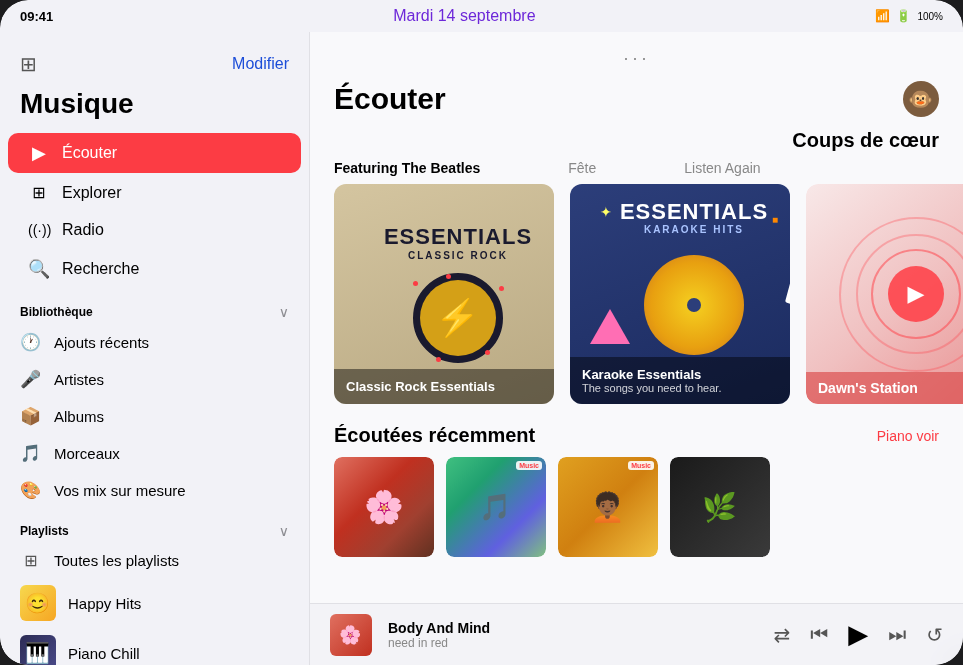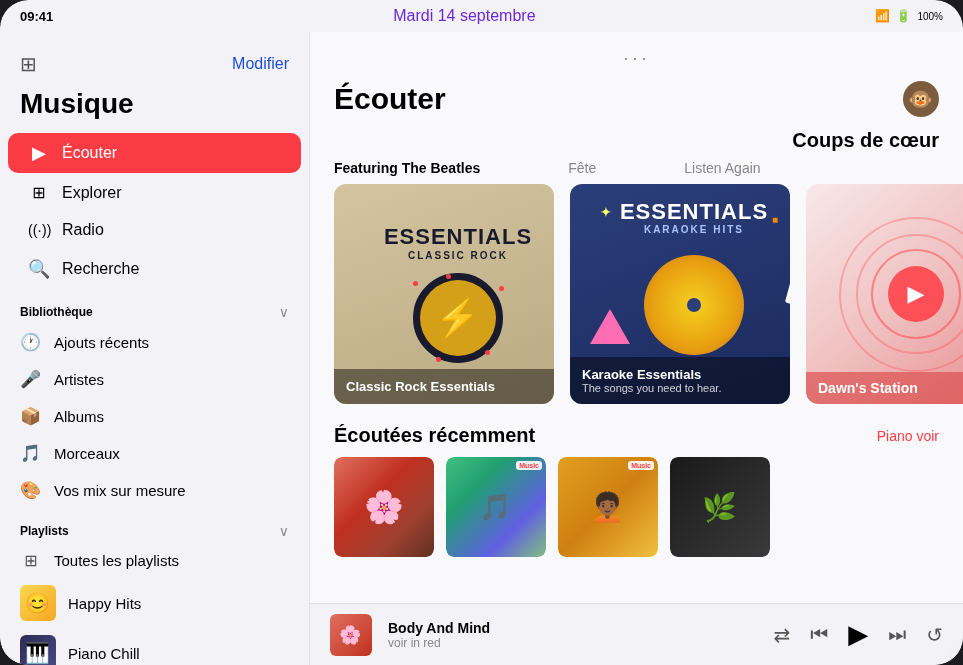--- a/index.html
+++ b/index.html
@@ -677,21 +677,21 @@
           </div>
         </div>
       </div>
 
     </div>
 
     <div class="now-playing-bar">
       <div class="now-playing-thumb">🌸</div>
       <div class="now-playing-info">
         <div class="now-playing-title">Body And Mind</div>
-        <div class="now-playing-artist">voir in red</div>
+        <div class="now-playing-artist">need in red</div>
       </div>
       <div class="now-playing-controls">
         <button class="ctrl-btn">⇄</button>
         <button class="ctrl-btn">⏮</button>
         <button class="ctrl-btn play">▶</button>
         <button class="ctrl-btn">⏭</button>
         <button class="ctrl-btn">↺</button>
       </div>
     </div>
   </div>

